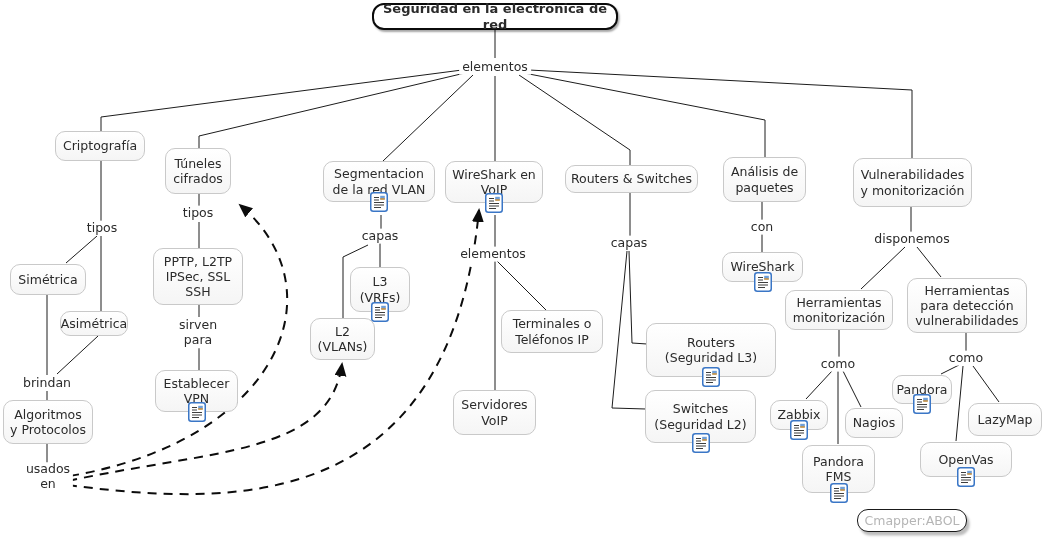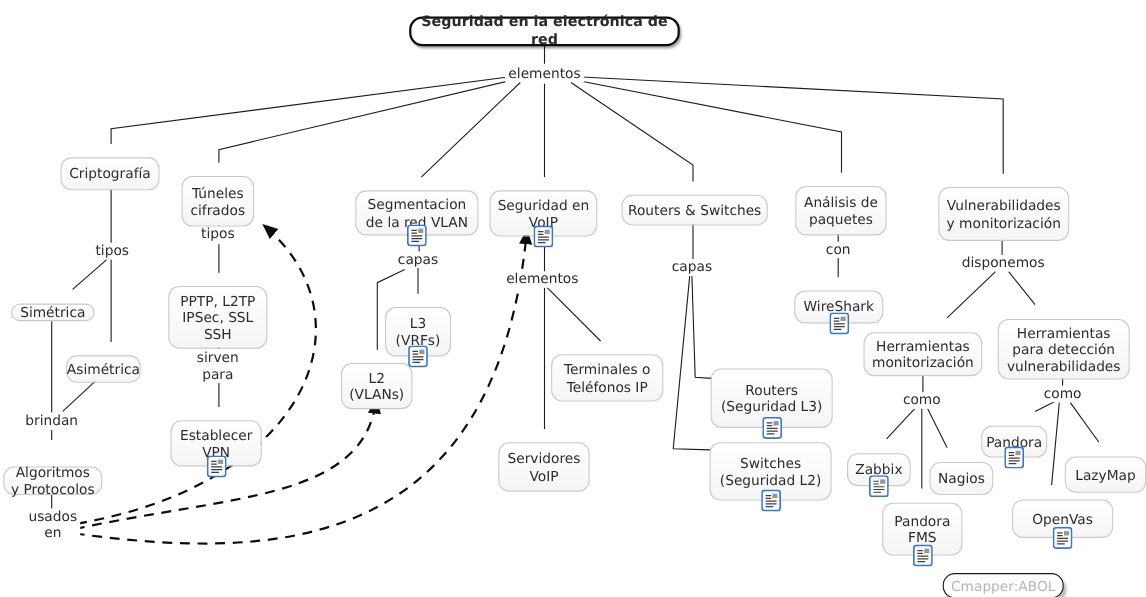--- a/index.html
+++ b/index.html
@@ -3,21 +3,21 @@
 <meta charset="utf-8">
 <style>
   html,body{margin:0;padding:0;background:#fff;}
   .stage{position:relative;width:1042px;height:543px;background:#fff;overflow:hidden;
          font-family:"DejaVu Sans","Liberation Sans",sans-serif;color:#2b2b2b;}
   svg.wires{position:absolute;left:0;top:0;z-index:0;}
   .node{position:absolute;z-index:2;display:flex;align-items:center;justify-content:center;
         text-align:center;box-sizing:border-box;padding:2px 0;
         background:linear-gradient(#ffffff,#f5f5f5);
         border:1.5px solid #c9c9c9;border-radius:10px;
-        font-size:12.5px;line-height:1.22;margin-top:12px;}
+        font-size:12.5px;line-height:1.22;}
   .nl{white-space:pre-line;}
   .title-node{border:2px solid #0b0b0b;border-radius:12px;font-weight:bold;font-size:13px;
         background:#fff;box-shadow:1.5px 2px 2px rgba(0,0,0,.35);}
   .cmapper-node{border:1.5px solid #1a1a1a;border-radius:11px;color:#b5b5b5;background:#fff;
         box-shadow:2.5px 3.5px 2.5px #bdbdbd;}
   .link-label{position:absolute;z-index:1;transform:translate(-50%,-50%);
         background:#fff;padding:0 3px;font-size:12.5px;text-align:center;
         white-space:pre-line;line-height:1.18;}
   .res{position:absolute;left:50%;bottom:-11px;transform:translateX(-50%);line-height:0;z-index:3;}
 </style>
@@ -116,21 +116,21 @@
 de la red VLAN</span>
     <span class="res"><svg width="18" height="20" viewBox="0 0 18 20">
           <rect x="0.75" y="0.75" width="16.5" height="18.5" rx="2.5" fill="#fff" stroke="#3a76c6" stroke-width="1.5"></rect>
           <path d="M4,5.5 h5 M4,8 h5 M4,10.5 h10 M4,13 h10 M4,15.5 h7" stroke="#3d3d3d" stroke-width="1.1"></path>
           <rect x="10.2" y="3.8" width="4.6" height="3.4" fill="#6f9fd8"></rect>
           <rect x="10.2" y="6.2" width="4.6" height="1.6" fill="#c9913f"></rect>
         </svg></span>
   </div>
 
   <div class="node" style="left:445px;top:161px;width:98px;height:42px">
-    <span class="nl">Seguridad en
+    <span class="nl">WireShark en
 VoIP</span>
     <span class="res"><svg width="18" height="20" viewBox="0 0 18 20">
           <rect x="0.75" y="0.75" width="16.5" height="18.5" rx="2.5" fill="#fff" stroke="#3a76c6" stroke-width="1.5"></rect>
           <path d="M4,5.5 h5 M4,8 h5 M4,10.5 h10 M4,13 h10 M4,15.5 h7" stroke="#3d3d3d" stroke-width="1.1"></path>
           <rect x="10.2" y="3.8" width="4.6" height="3.4" fill="#6f9fd8"></rect>
           <rect x="10.2" y="6.2" width="4.6" height="1.6" fill="#c9913f"></rect>
         </svg></span>
   </div>
 
   <div class="node" style="left:565px;top:165px;width:133px;height:28px">
@@ -140,29 +140,29 @@
   <div class="node" style="left:723px;top:157px;width:83px;height:45px">
     <span class="nl">Análisis de
 paquetes</span>
   </div>
 
   <div class="node" style="left:853px;top:158px;width:119px;height:49px">
     <span class="nl">Vulnerabilidades
 y monitorización</span>
   </div>
 
-  <div class="node" style="left:10px;top:264px;width:76px;height:16px">
+  <div class="node" style="left:10px;top:264px;width:76px;height:31px">
     <span class="nl">Simétrica</span>
   </div>
 
   <div class="node" style="left:60px;top:311px;width:68px;height:25px">
     <span class="nl">Asimétrica</span>
   </div>
 
-  <div class="node" style="left:3px;top:412px;width:90px;height:26px">
+  <div class="node" style="left:3px;top:400px;width:90px;height:44px">
     <span class="nl">Algoritmos
 y Protocolos</span>
   </div>
 
   <div class="node" style="left:153px;top:248px;width:90px;height:57px">
     <span class="nl">PPTP, L2TP
 IPSec, SSL
 SSH</span>
   </div>
 
@@ -196,21 +196,21 @@
   <div class="node" style="left:501px;top:310px;width:102px;height:43px">
     <span class="nl">Terminales o
 Teléfonos IP</span>
   </div>
 
   <div class="node" style="left:453px;top:390px;width:83px;height:45px">
     <span class="nl">Servidores
 VoIP</span>
   </div>
 
-  <div class="node" style="left:646px;top:323px;width:111px;height:54px">
+  <div class="node" style="left:646px;top:323px;width:130px;height:54px">
     <span class="nl">Routers
 (Seguridad L3)</span>
     <span class="res"><svg width="18" height="20" viewBox="0 0 18 20">
           <rect x="0.75" y="0.75" width="16.5" height="18.5" rx="2.5" fill="#fff" stroke="#3a76c6" stroke-width="1.5"></rect>
           <path d="M4,5.5 h5 M4,8 h5 M4,10.5 h10 M4,13 h10 M4,15.5 h7" stroke="#3d3d3d" stroke-width="1.1"></path>
           <rect x="10.2" y="3.8" width="4.6" height="3.4" fill="#6f9fd8"></rect>
           <rect x="10.2" y="6.2" width="4.6" height="1.6" fill="#c9913f"></rect>
         </svg></span>
   </div>
 

